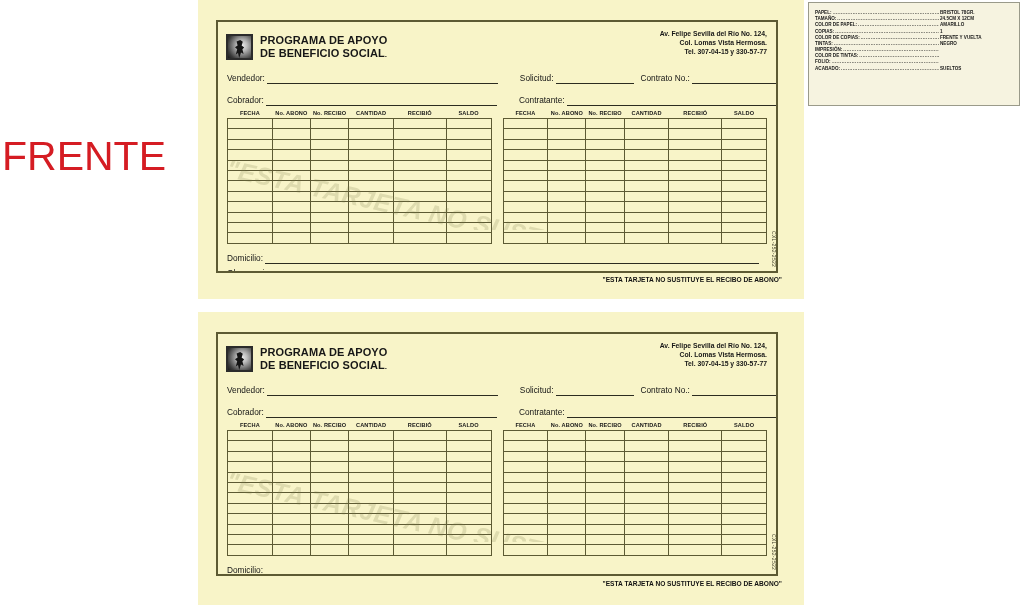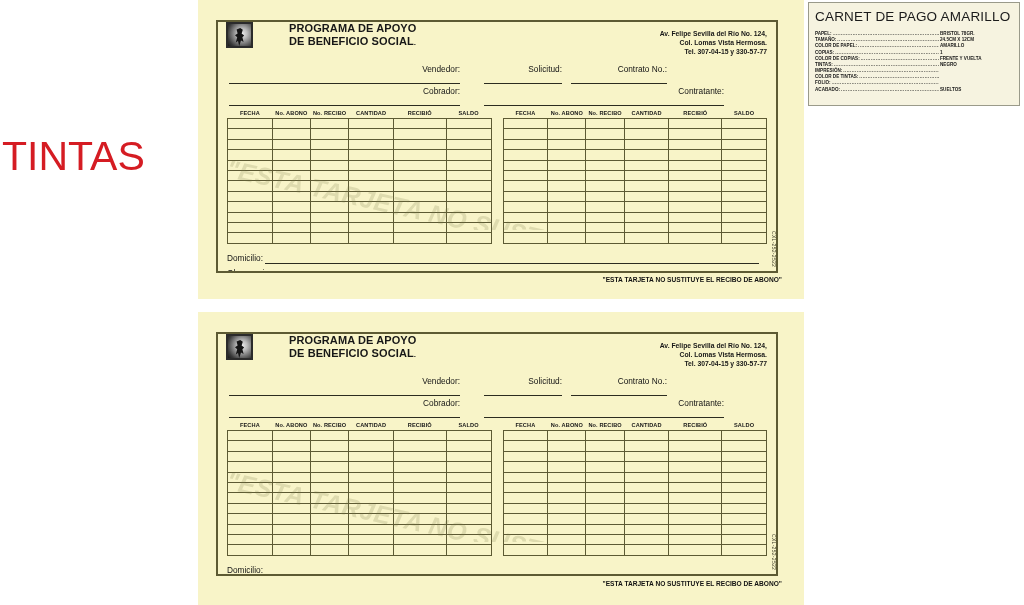--- a/index.html
+++ b/index.html
@@ -69,21 +69,21 @@
     color: rgba(120,118,70,0.20);
     letter-spacing: 0.5px;
   }
 
   
   .card-header {
     position: relative;
     height: 40px;
     padding: 6px 8px 0 8px;
   }
-  .logo-block { position: absolute; left: 8px; top: 0; display: flex; align-items: flex-start; gap: 29px; }
+  .logo-block { position: absolute; left: 8px; top: 12px; display: flex; align-items: flex-start; }
   .logo-box {
     width: 27px; height: 26px;
     border: 2px solid #2b2b2b;
     background: radial-gradient(circle at 62% 44%, #e9e9e9 0%, #bdbdbd 26%, #7d7d7d 52%, #3b3b3b 78%, #1a1a1a 100%);
     position: relative;
     flex: none;
     overflow: hidden;
   }
   .logo-box::after {
     content: "";
@@ -116,21 +116,21 @@
   }
 
   
   .field-row {
     position: relative;
     height: 22px;
     padding: 0 9px;
     display: flex;
     align-items: flex-end;
   }
-  .fld { display: flex; align-items: flex-end; flex-direction: column; }
+  .fld { display: flex; align-items: flex-end; }
   .fld-label {
     font-family: "Liberation Sans", sans-serif;
     font-size: 8.3px;
     color: #141414;
     white-space: nowrap;
     padding-bottom: 1px;
   }
   .fld-line {
     border-bottom: 1px solid #2c2c20;
     height: 9px;
@@ -248,21 +248,21 @@
     letter-spacing: 0.4px;
     font-weight: 700;
   }
   .spec-val { flex: none; width: 72px; text-align: left; }
 </style>
 </head>
 <body>
 
 <div id="root">
 
-  <div class="side-label" id="label-frente">TINTAS</div>
+  <div class="side-label" id="label-frente">FRENTE</div>
 
   <div class="sheet" id="sheet-front">
     <div class="card" id="card-front">
 
       <div class="watermark">
         <span>"ESTA TARJETA NO SUSTITUYE EL RECIBO DE ABONO"</span>
       </div>
 
       <div class="card-header">
         <div class="logo-block">
@@ -855,21 +855,20 @@
         </div>
       </div>
 
       <div class="vcode">CXL-252-2522</div>
     </div>
 
     <div class="disclaimer" id="disclaimer-back">"ESTA TARJETA NO SUSTITUYE EL RECIBO DE ABONO"</div>
   </div>
 
   <div id="spec-panel">
-    <div id="spec-title">CARNET DE PAGO AMARILLO</div>
     <div id="spec-list">
         <div class="spec-row">
           <span class="spec-key">PAPEL:</span>
           <span class="spec-dots">..........................................................................................</span>
           <span class="spec-val">BRISTOL 78GR.</span>
         </div>
         <div class="spec-row">
           <span class="spec-key">TAMAÑO:</span>
           <span class="spec-dots">..........................................................................................</span>
           <span class="spec-val">24.5CM X 12CM</span>

